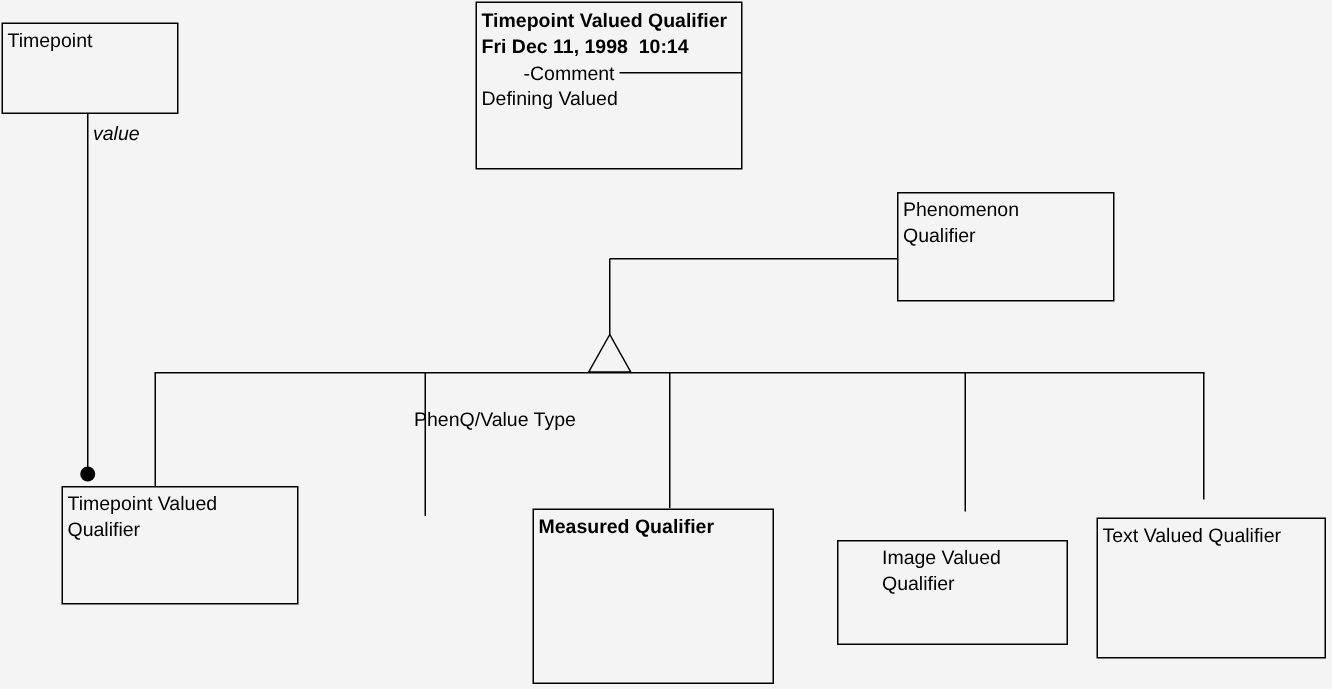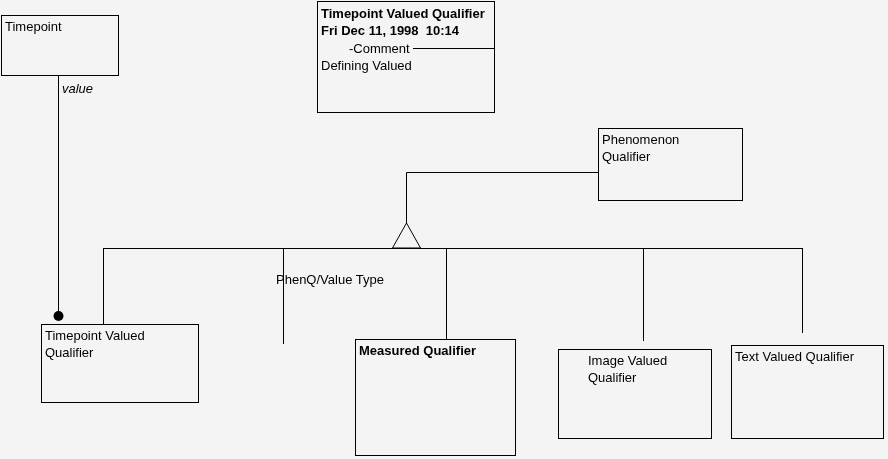--- a/index.html
+++ b/index.html
@@ -36,21 +36,21 @@
   .lbl-tvq  { width: 128px; }
   .lbl-cat  { width: 110px; }
   .bold { font-weight: bold; }
   
   #box-timepoint  { left: 1px;   top: 15px;  width: 118px; height: 61px; }
   #box-header     { left: 317px; top: 1px;   width: 178px; height: 112px; padding: 3px 0 0 3px; }
   #box-phenomenon { left: 598px; top: 128px; width: 145px; height: 73px; }
   #box-tvq        { left: 41px;  top: 324px; width: 158px; height: 79px; }
   #box-category   { left: 221px; top: 344px; width: 122px; height: 71px; }
   #box-measured   { left: 355px; top: 339px; width: 161px; height: 117px; }
-  #box-image      { left: 558px; top: 349px; width: 154px; height: 90px; padding-left: 29px; }
+  #box-image      { left: 558px; top: 360px; width: 154px; height: 70px; padding-left: 29px; }
   #box-text       { left: 731px; top: 333px; width: 153px; height: 94px; margin-top: 12px; }
   
   #box-header .row { line-height: 17px; white-space: pre; }
   #box-header .comment-row {
     display: flex;
     align-items: center;
     line-height: 17px;
     margin-top: 1px;
     margin-left: 28px;
   }

